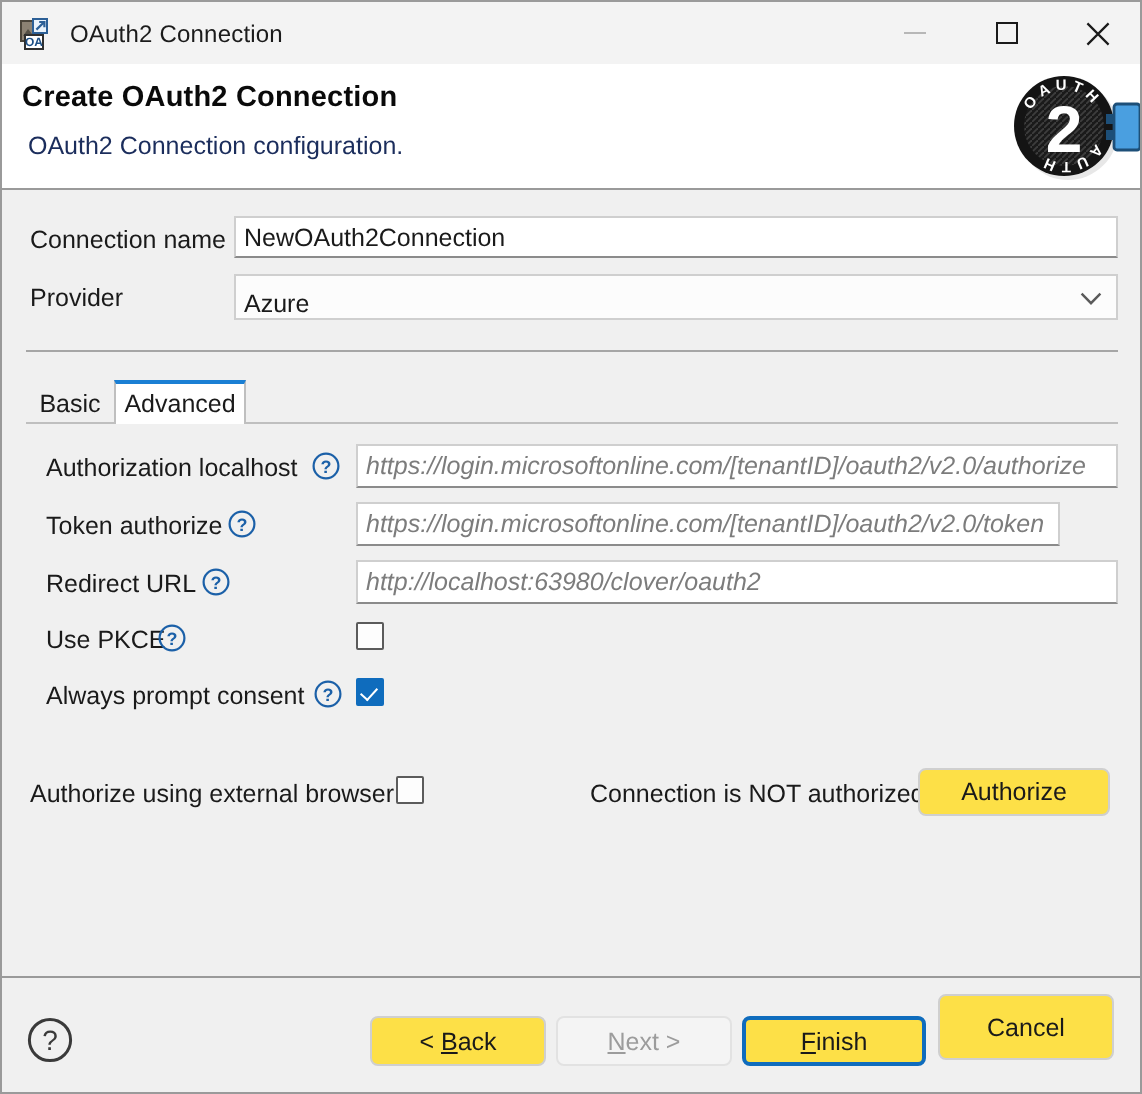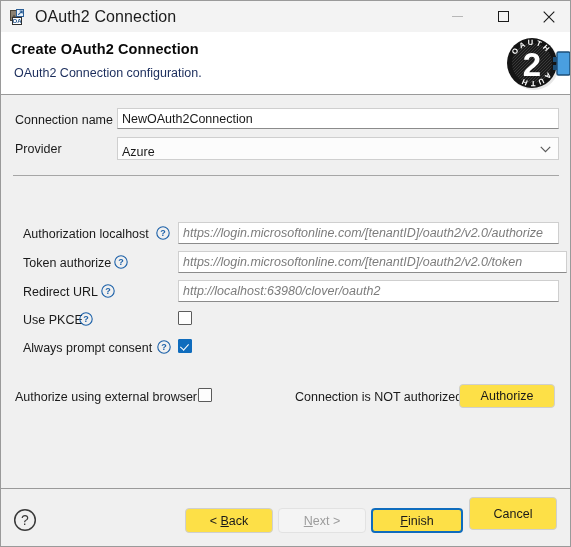--- a/index.html
+++ b/index.html
@@ -36,21 +36,21 @@
     align-items: center;
   }
   .title-icon {
     width: 16px; height: 16px;
     margin-left: 9px;
     margin-right: 9px;
     position: relative;
     flex: none;
   }
   .title-text {
-    font-size: 16px;
+    font-size: 12px;
     color: #1b1b1b;
     letter-spacing: 0.1px;
   }
   .win-buttons {
     position: absolute;
     right: 0; top: 0;
     height: 31px;
     display: flex;
   }
   .win-btn {
@@ -339,38 +339,47 @@
       <span>Azure</span>
       <span class="chev">
         <svg width="11" height="7" viewBox="0 0 11 7">
             <path d="M0.8 0.8 L5.5 5.6 L10.2 0.8" fill="none" stroke="#5a5a5a" stroke-width="1.2"></path>
           </svg>
       </span>
     </div>
 
     <div class="hr" style="left:12px; top:80px; width:546px;"></div>
 
+    <div class="tabs" style="top:95px;">
+      <div class="tab-underline"></div>
+      <div class="tab inactive" style="left:0px; width:44px;">
+        <span>Basic</span>
+      </div>
+      <div class="tab active" style="left:44px; width:66px;">
+        <span>Advanced</span>
+      </div>
+    </div>
 
     <div class="lbl" style="left:22px; top:132px;">Authorization localhost</div>
     <div class="help-ico" style="left:155px; top:131px;">
       <svg width="14" height="14" viewBox="0 0 14 14">
         <circle cx="7" cy="7" r="6.2" fill="none" stroke="#1b60a8" stroke-width="1.1"></circle>
         <text x="7" y="10.4" font-family="Liberation Sans, sans-serif" font-size="9" font-weight="bold" fill="#1b60a8" text-anchor="middle">?</text>
       </svg>
     </div>
     <div class="tf ph" style="left:177px; top:127px; width:381px; height:22px;">https://login.microsoftonline.com/[tenantID]/oauth2/v2.0/authorize</div>
 
     <div class="lbl" style="left:22px; top:161px;">Token authorize</div>
     <div class="help-ico" style="left:113px; top:160px;">
       <svg width="14" height="14" viewBox="0 0 14 14">
         <circle cx="7" cy="7" r="6.2" fill="none" stroke="#1b60a8" stroke-width="1.1"></circle>
         <text x="7" y="10.4" font-family="Liberation Sans, sans-serif" font-size="9" font-weight="bold" fill="#1b60a8" text-anchor="middle">?</text>
       </svg>
     </div>
-    <div class="tf ph" style="left:177px; top:156px; width:389px; height:22px;">https://login.microsoftonline.com/[tenantID]/oauth2/v2.0/token</div>
+    <div class="tf ph" style="left:177px; top:156px; width:352px; height:22px;">https://login.microsoftonline.com/[tenantID]/oauth2/v2.0/token</div>
 
     <div class="lbl" style="left:22px; top:190px;">Redirect URL</div>
     <div class="help-ico" style="left:100px; top:189px;">
       <svg width="14" height="14" viewBox="0 0 14 14">
         <circle cx="7" cy="7" r="6.2" fill="none" stroke="#1b60a8" stroke-width="1.1"></circle>
         <text x="7" y="10.4" font-family="Liberation Sans, sans-serif" font-size="9" font-weight="bold" fill="#1b60a8" text-anchor="middle">?</text>
       </svg>
     </div>
     <div class="tf ph" style="left:177px; top:185px; width:381px; height:22px;">http://localhost:63980/clover/oauth2</div>
 

